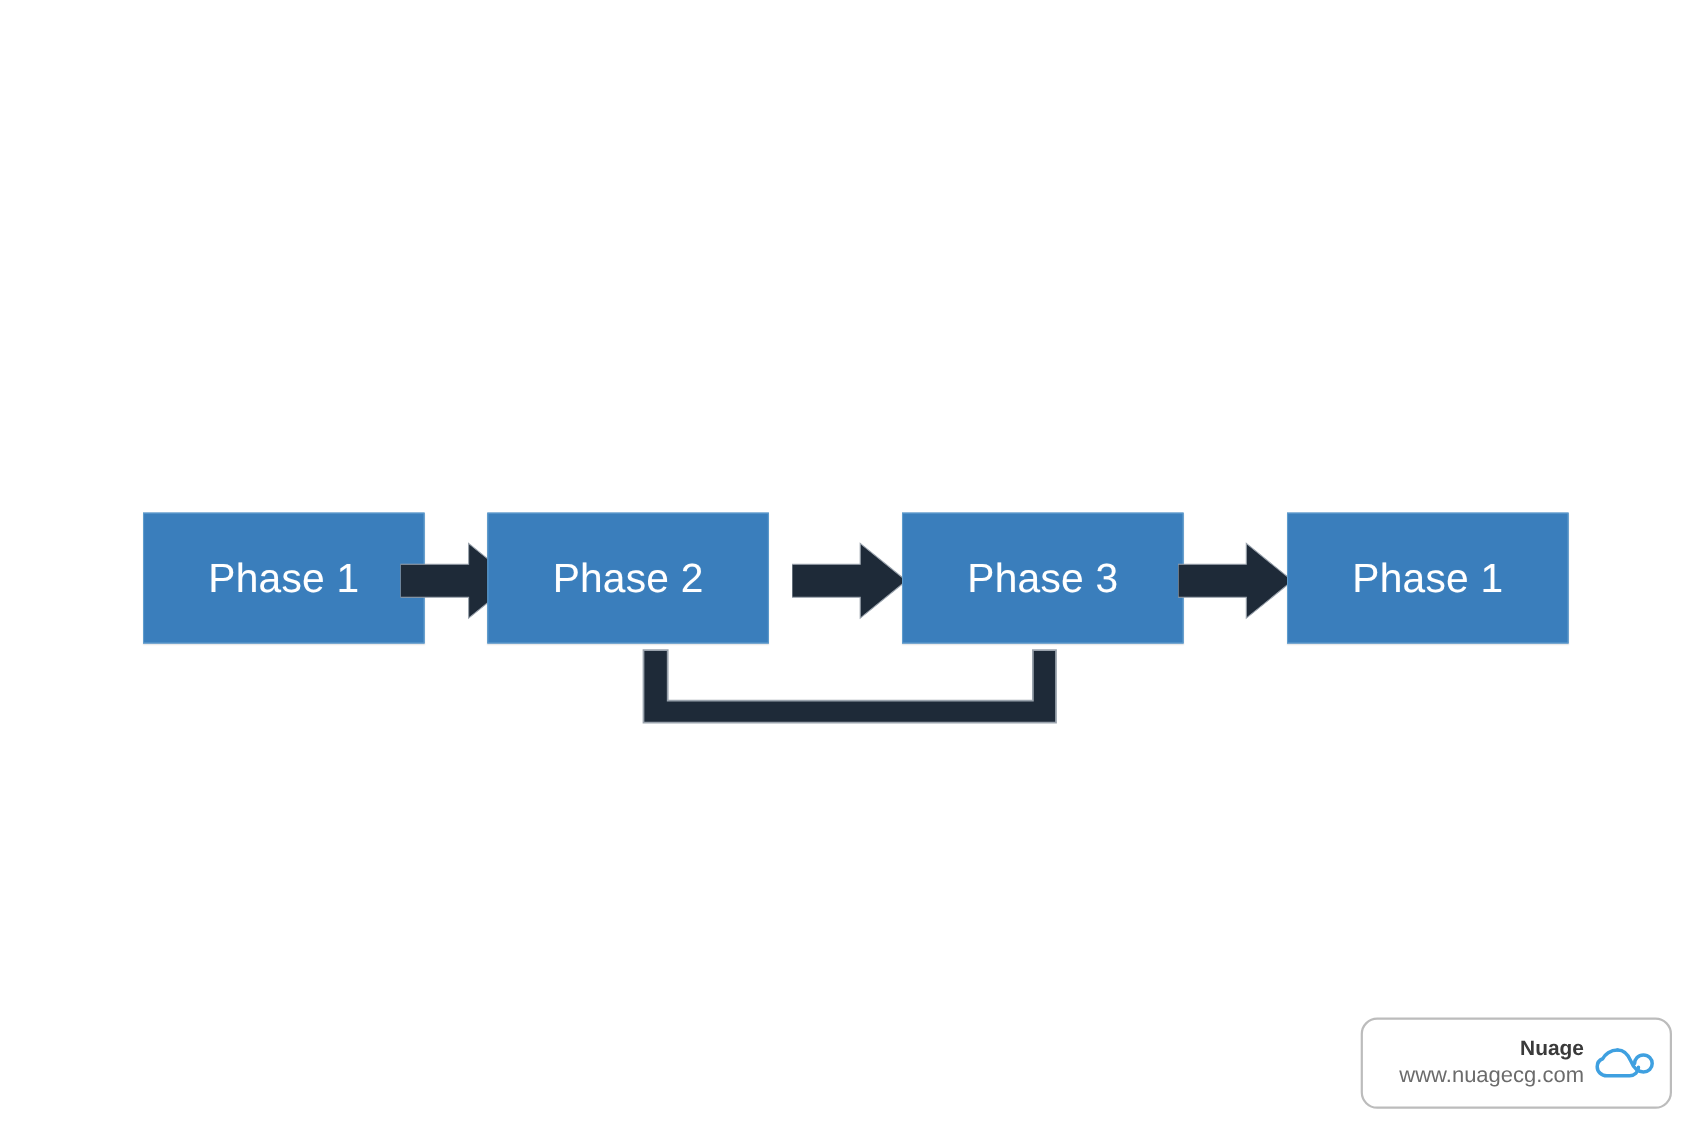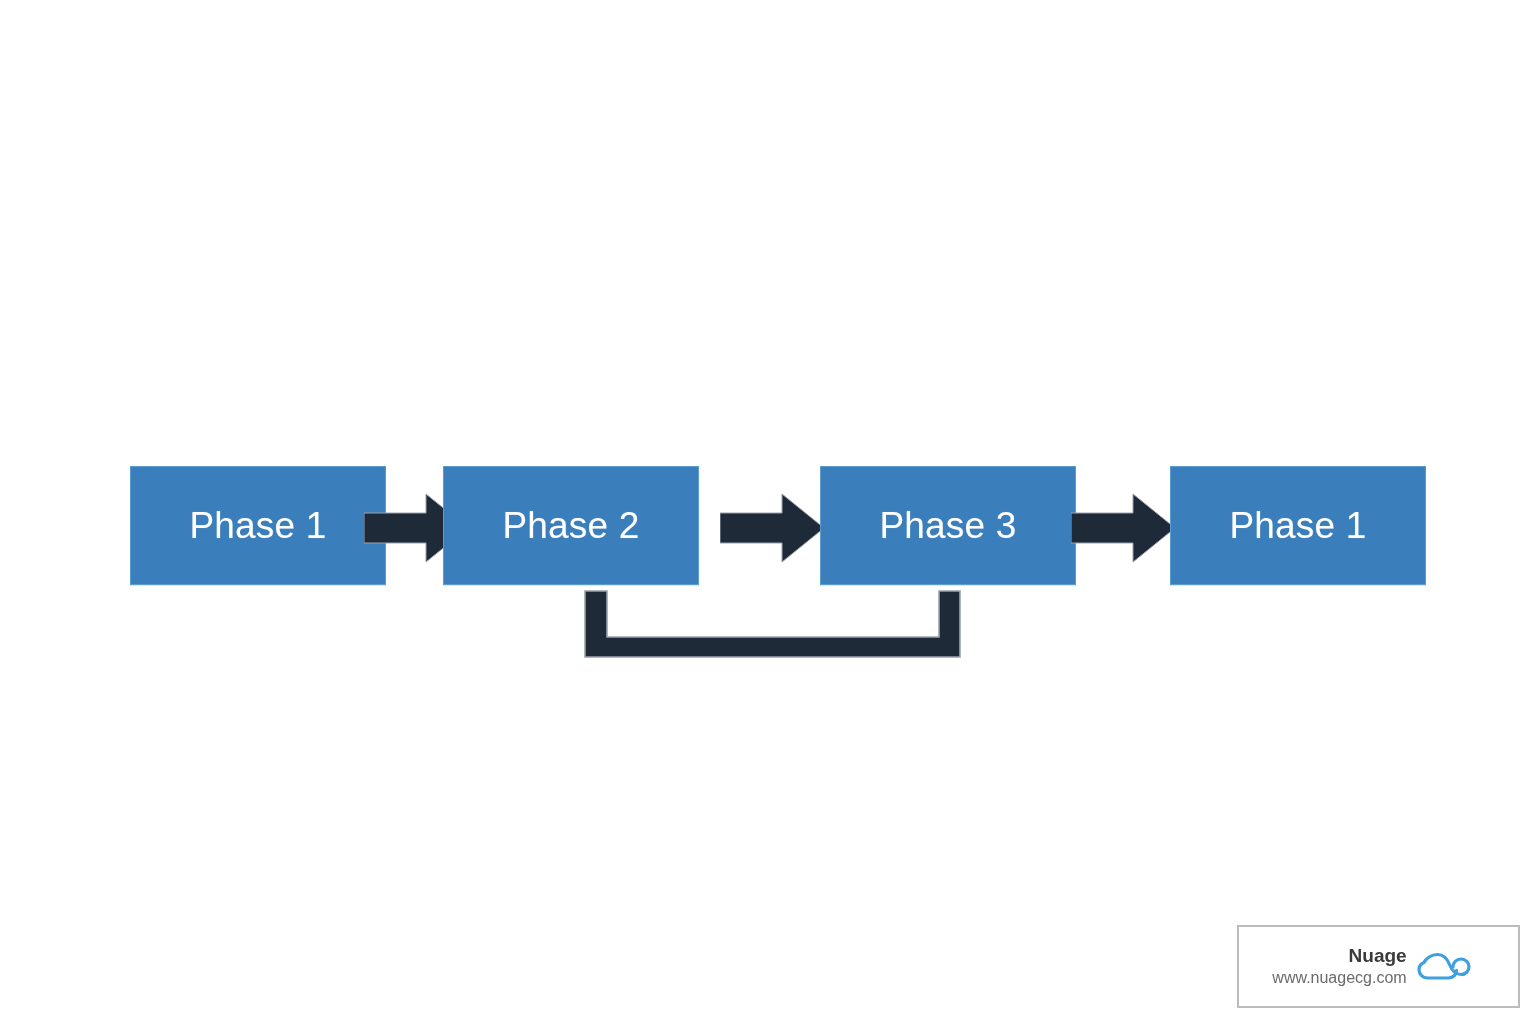--- a/index.html
+++ b/index.html
@@ -77,43 +77,43 @@
   #feedback-loop svg { display: block; width: 100%; height: 100%; }
 
   
   #watermark {
     position: absolute;
     left: 1237px;
     top: 925px;
     width: 283px;
     height: 83px;
     border: 2px solid #bcbcbc;
-    border-radius: 0;
+    border-radius: 15px;
     background: #ffffff;
     box-sizing: border-box;
     display: flex;
     align-items: center;
-    justify-content: center;
+    justify-content: flex-end;
     padding-right: 14px;
   }
   #watermark-text {
     display: flex;
     flex-direction: column;
     align-items: flex-end;
     justify-content: center;
     margin-right: 10px;
   }
   #watermark-brand {
     font-size: 19px;
     font-weight: 700;
     color: #3a3a3a;
     line-height: 1.15;
   }
   #watermark-url {
-    font-size: 16px;
+    font-size: 20px;
     font-weight: 400;
     color: #6b6b6b;
     line-height: 1.2;
     margin-top: 1px;
   }
   #watermark-logo {
     width: 54px;
     height: 44px;
     flex: 0 0 auto;
   }

